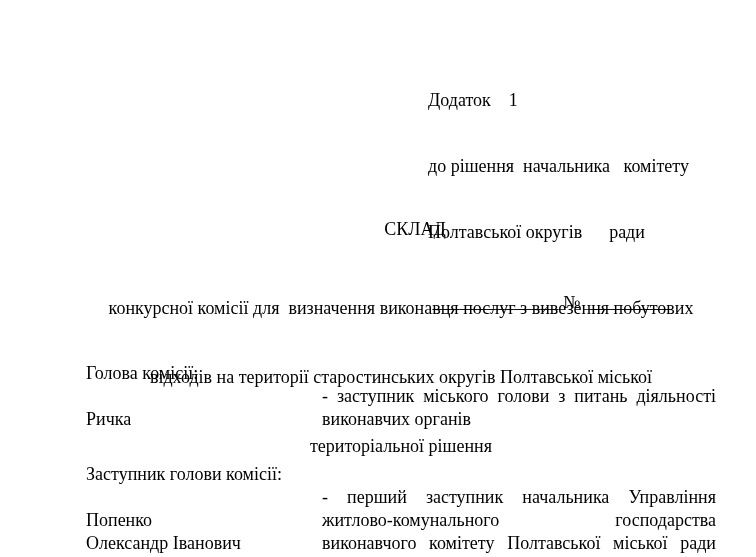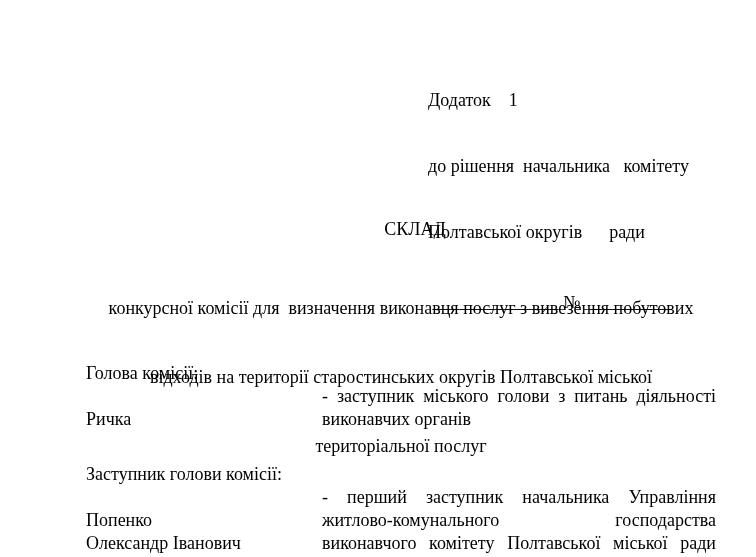--- a/index.html
+++ b/index.html
@@ -61,21 +61,21 @@
     <div class="number-line"><span> ______________ </span><span>№</span><span>  _________</span></div>
   </div>
 
   <div class="main">
 
     <div class="doc-title">СКЛАД</div>
 
     <div class="doc-subtitle">
       <div>конкурсної комісії для  визначення виконавця послуг з вивезення побутових</div>
       <div>відходів на території старостинських округів Полтавської міської</div>
-      <div>територіальної послуг</div>
+      <div>територіальної рішення</div>
     </div>
 
     <div class="commission">
 
       <section>
         <div>Голова комісії:</div>
         <div class="row">
           <div class="col-name">
             <div>Ричка</div>
           </div>

